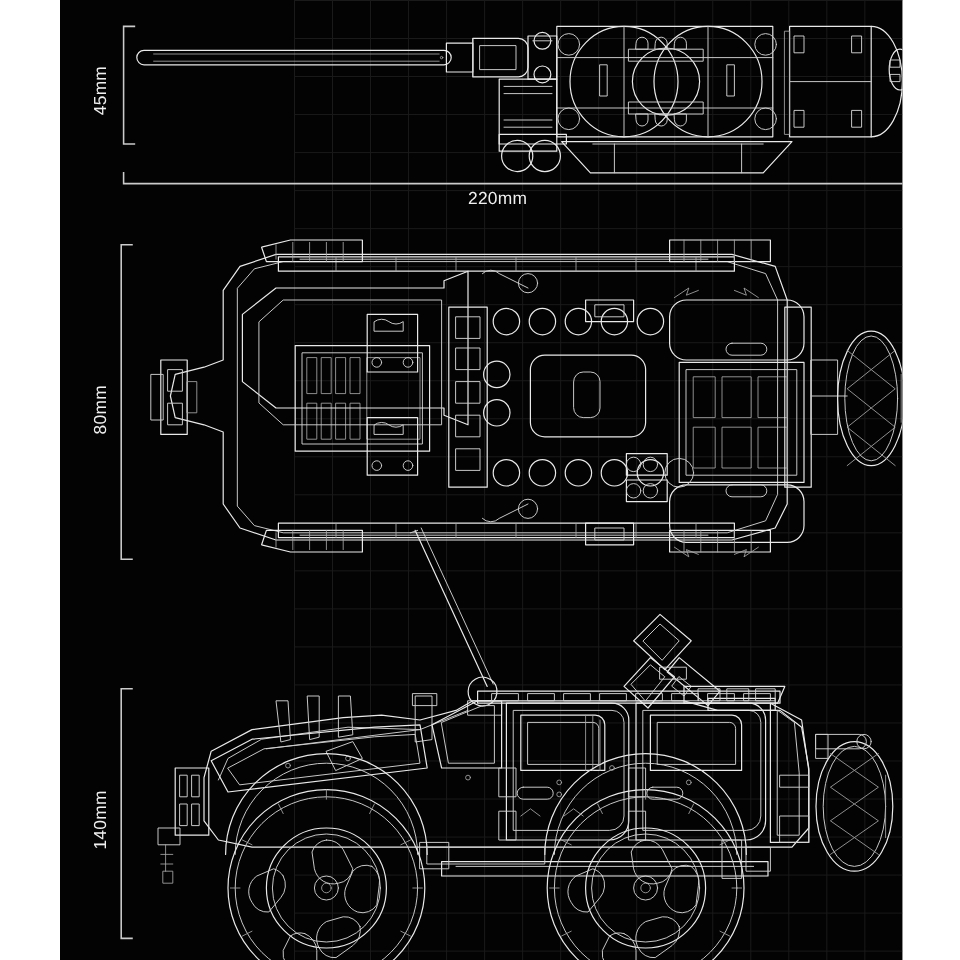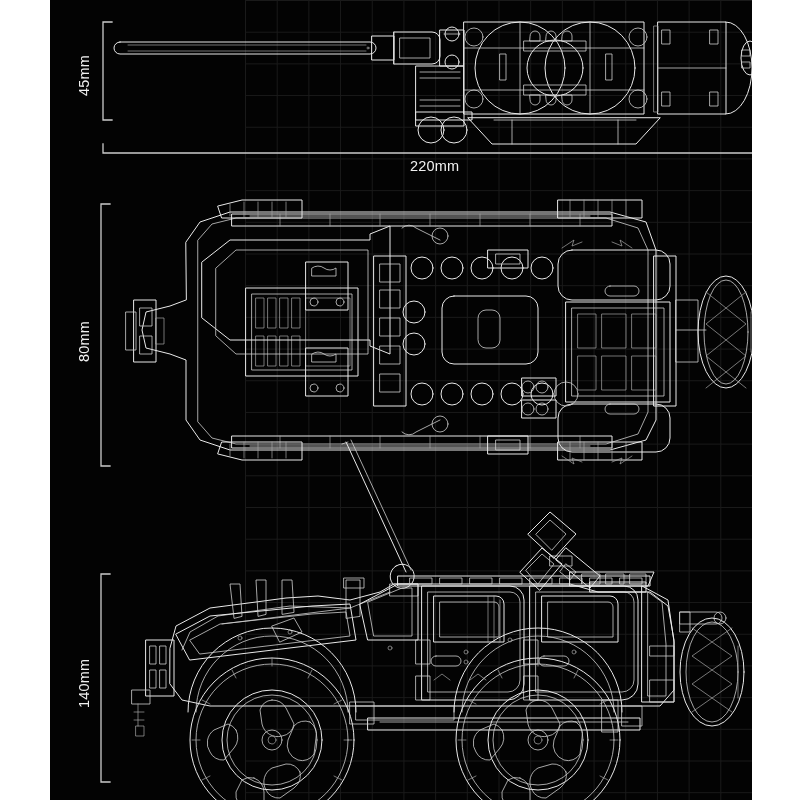--- a/index.html
+++ b/index.html
@@ -519,20 +519,20 @@
         <path class="dim" d="M60 204 h-9 v262 h9"></path>
       </g>
 
       <g>
         <path class="dim" d="M60 574 h-9 v208 h9"></path>
       </g>
     </svg>
 
     <div class="dlabel vlabel" style="left:26px;top:96px;">45mm</div>
 
-    <div class="dlabel" style="left:340px;top:158px;margin-left:20px;">220mm</div>
+    <div class="dlabel" style="left:340px;top:158px;">220mm</div>
 
     <div class="dlabel vlabel" style="left:26px;top:362px;">80mm</div>
 
     <div class="dlabel vlabel" style="left:26px;top:708px;">140mm</div>
 
   </div>
 </div>
 
 </body></html>

